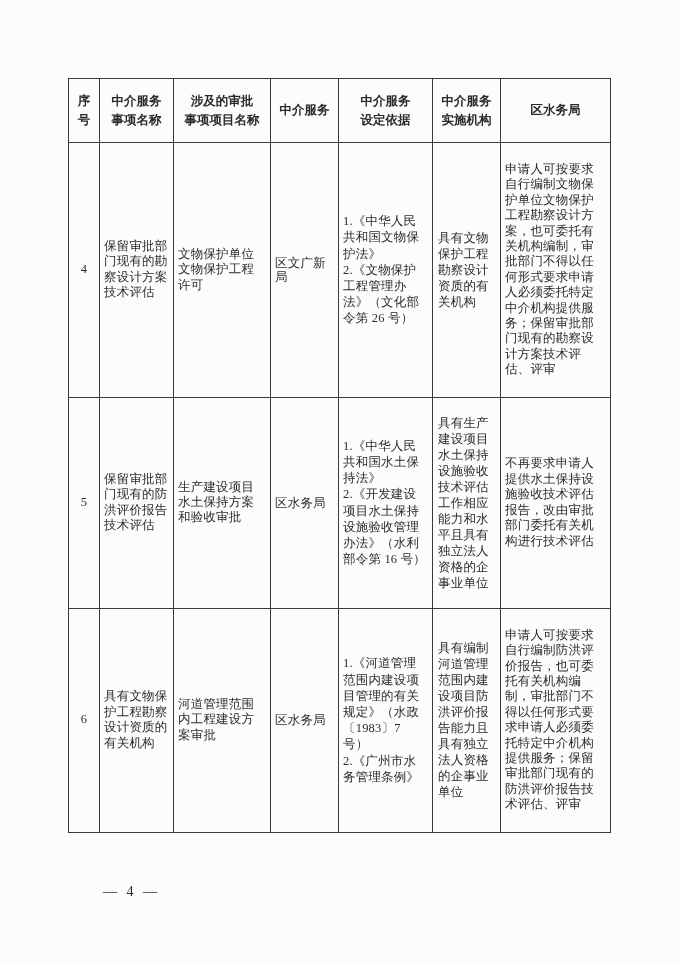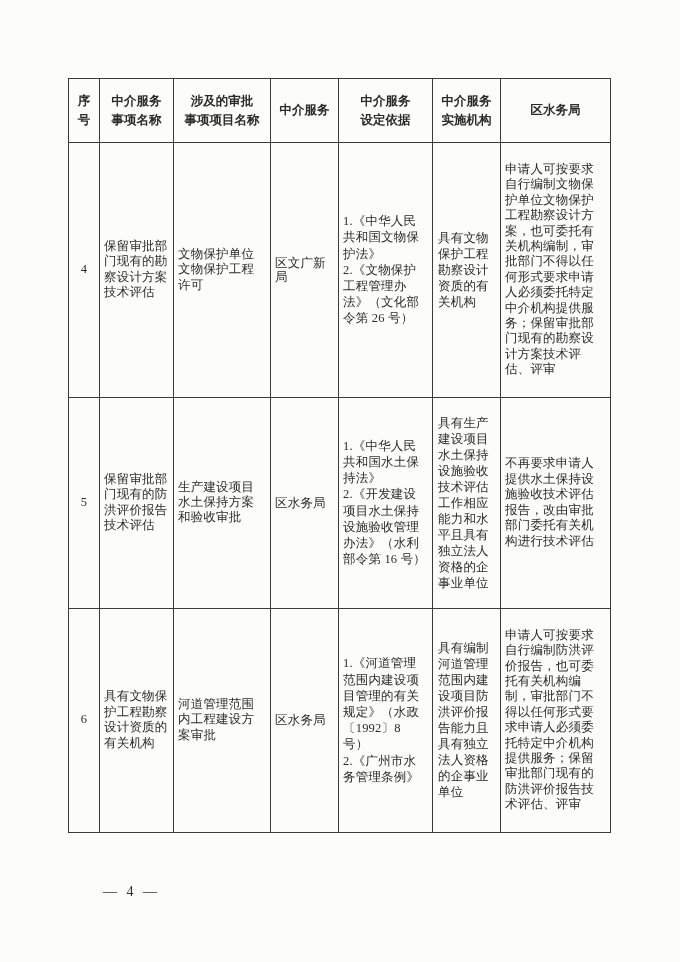--- a/index.html
+++ b/index.html
@@ -125,21 +125,21 @@
         <td class="basis">1.《中华人民共和国水土保持法》
 2.《开发建设项目水土保持设施验收管理办法》（水利部令第 16 号）</td>
         <td class="agency">具有生产建设项目水土保持设施验收技术评估工作相应能力和水平且具有独立法人资格的企事业单位</td>
         <td>不再要求申请人提供水土保持设施验收技术评估报告，改由审批部门委托有关机构进行技术评估</td>
       </tr>
       <tr class="row-c">
         <td class="num">6</td>
         <td>具有文物保护工程勘察设计资质的有关机构</td>
         <td>河道管理范围内工程建设方案审批</td>
         <td class="dept">区水务局</td>
-        <td class="basis">1.《河道管理范围内建设项目管理的有关规定》（水政〔1992〕8 号）
+        <td class="basis">1.《河道管理范围内建设项目管理的有关规定》（水政〔1983〕7 号）
 2.《广州市水务管理条例》</td>
         <td class="agency">具有编制河道管理范围内建设项目防洪评价报告能力且具有独立法人资格的企事业单位</td>
         <td>申请人可按要求自行编制防洪评价报告，也可委托有关机构编制，审批部门不得以任何形式要求申请人必须委托特定中介机构提供服务；保留审批部门现有的防洪评价报告技术评估、评审</td>
       </tr>
     </tbody>
   </table>
 
   <div class="footer">— 4 —</div>
 
 </div>

